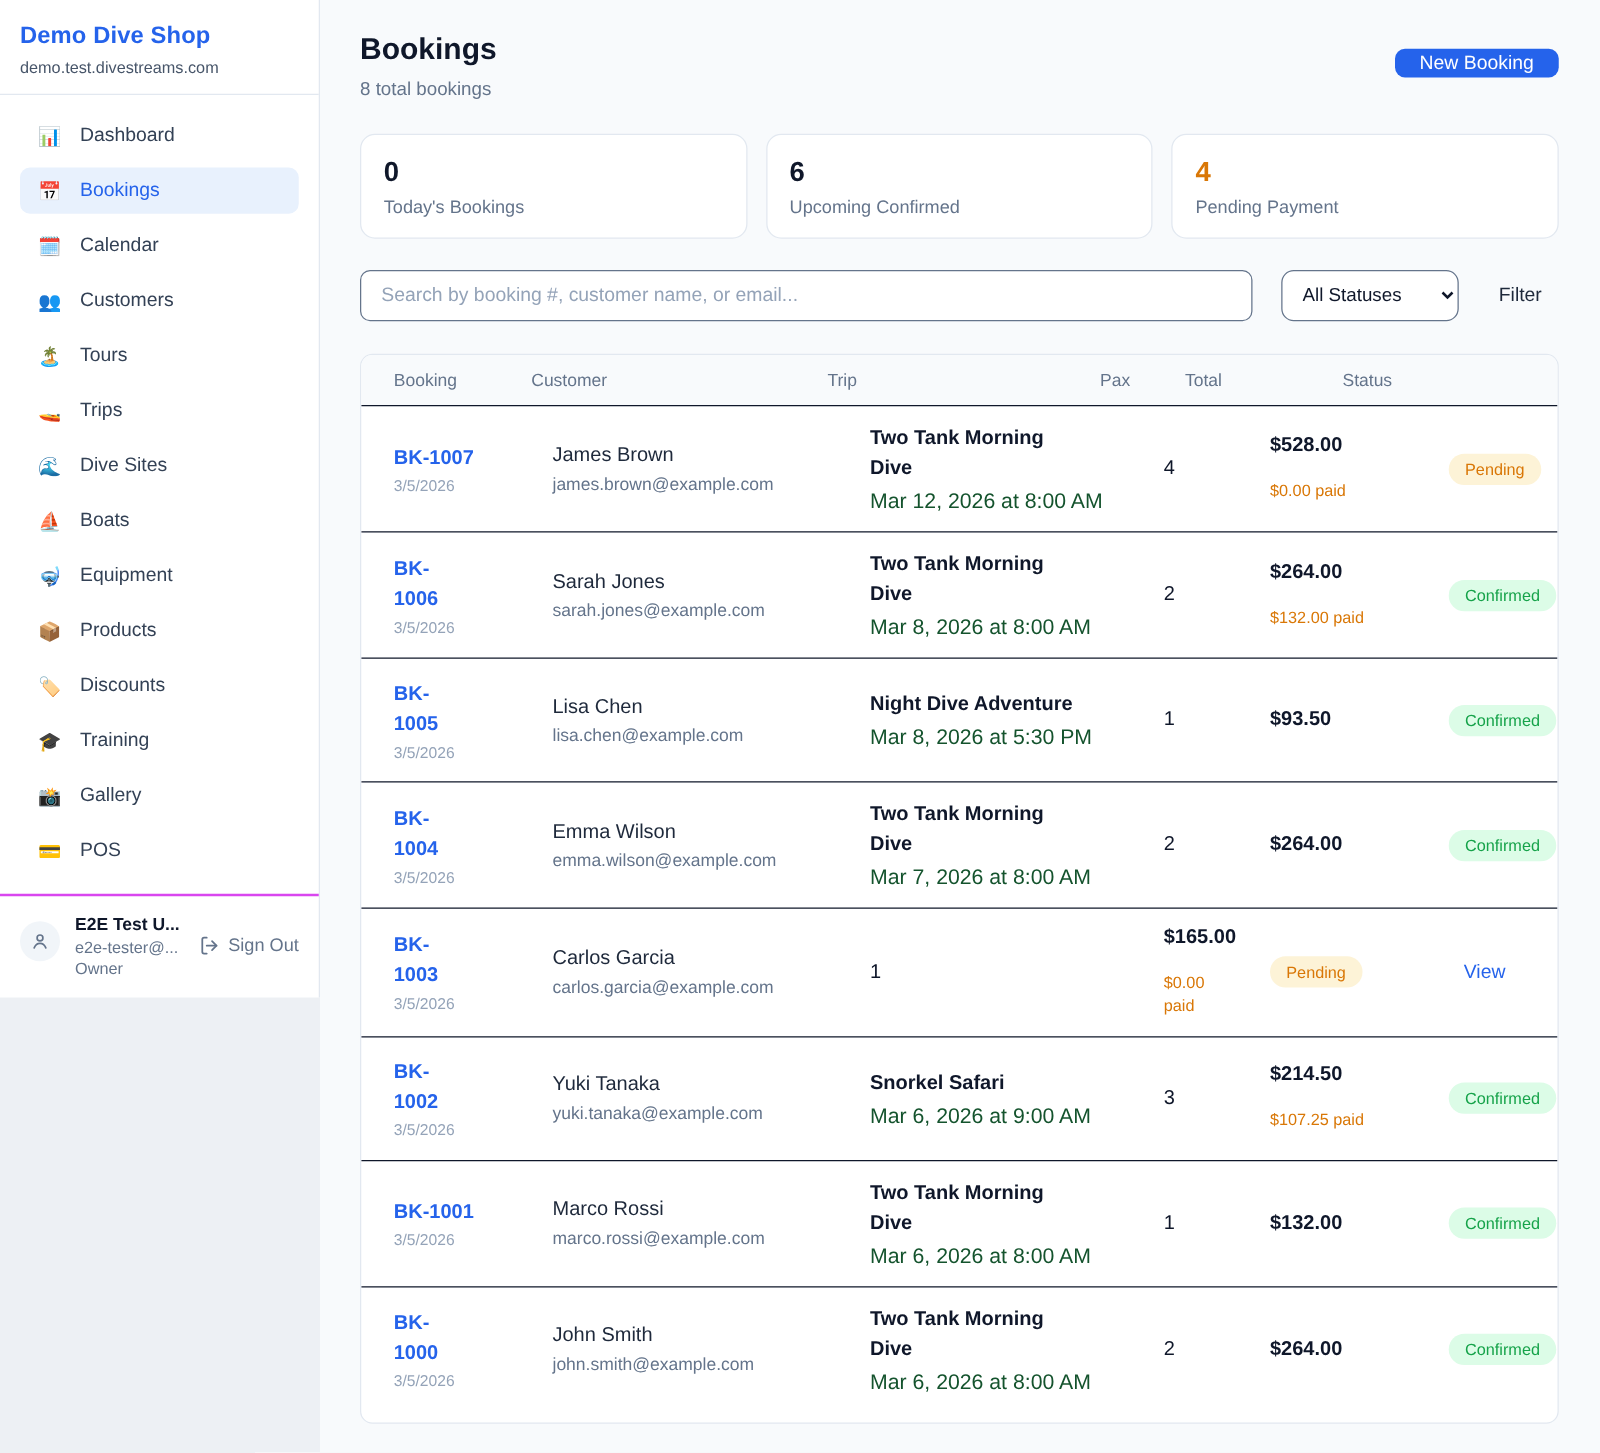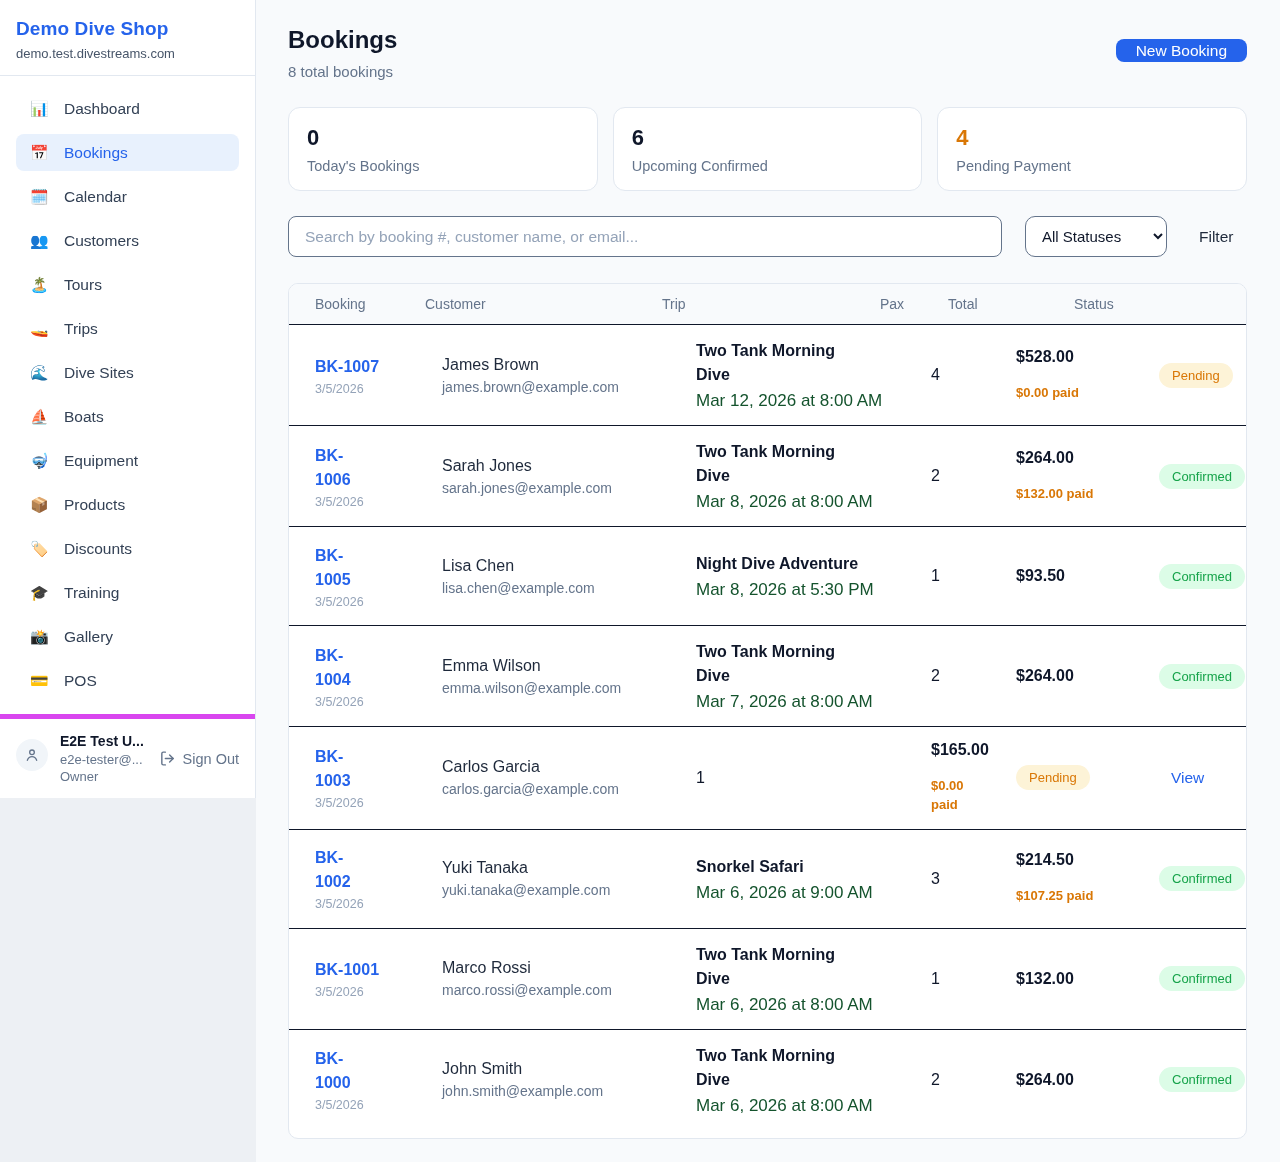--- a/index.html
+++ b/index.html
@@ -27,21 +27,21 @@
   .nav-item {
     display:flex; align-items:center; gap:14px;
     height:37px; padding:0 14px; margin-bottom:7px;
     border-radius:8px; cursor:pointer;
     color:#334155; font-size:15.5px;
   }
   .nav-item .nav-icon { font-size:15px; width:20px; text-align:center;
     font-family:"DejaVu Sans",sans-serif; }
   .nav-item.active { background:#e8f1fd; color:#2563eb; font-weight:500; }
   .user-box {
-    border-top:5px solid #d946ef;
+    border-top:2px solid #d946ef;
     padding:14px 16px; display:flex; align-items:flex-start; gap:12px;
   }
   .avatar {
     width:32px; height:32px; border-radius:50%; background:#f1f5f9;
     display:flex; align-items:center; justify-content:center; color:#64748b;
     flex:0 0 auto; margin-top:6px;
   }
   .user-meta { flex:1 1 auto; min-width:0; }
   .user-name { font-size:14px; font-weight:700; color:#0f172a; margin-bottom:3px; }
   .user-email, .user-role { font-size:13px; color:#64748b; line-height:1.3; }
@@ -111,21 +111,21 @@
   .cell { padding:14px 10px 14px 0; }
   .bk-link { color:#2563eb; font-weight:600; font-size:16px; text-decoration:none;
     white-space:pre-line; line-height:1.5; display:inline-block; }
   .bk-date { font-size:12.5px; color:#94a3b8; margin-top:3px; }
   .cust-name { font-size:16px; color:#1e293b; }
   .cust-email { font-size:14px; color:#64748b; margin-top:5px; }
   .trip-name { font-size:16px; font-weight:600; color:#0f172a; line-height:1.5; max-width:175px; }
   .trip-date { font-size:17px; color:#14532d; margin-top:4px; }
   .pax { font-size:16px; color:#0f172a; }
   .total { font-size:16px; font-weight:700; color:#0f172a; }
-  .paid { font-size:13px; color:#d97706; margin-top:18px; max-width:80px; line-height:1.45;font-weight:bold; }
+  .paid { font-size:13px; color:#d97706; margin-top:18px; max-width:80px; line-height:1.45; }
   .badge {
     display:inline-block; font-size:13px; padding:5px 13px; border-radius:999px;
   }
   .view-link { color:#2563eb; font-size:15.5px; font-weight:500; text-decoration:none; }
   .view-cell { padding-left:12px; }
   .icon-svg { display:block; }
 </style>
 </head>
 <body>
 

